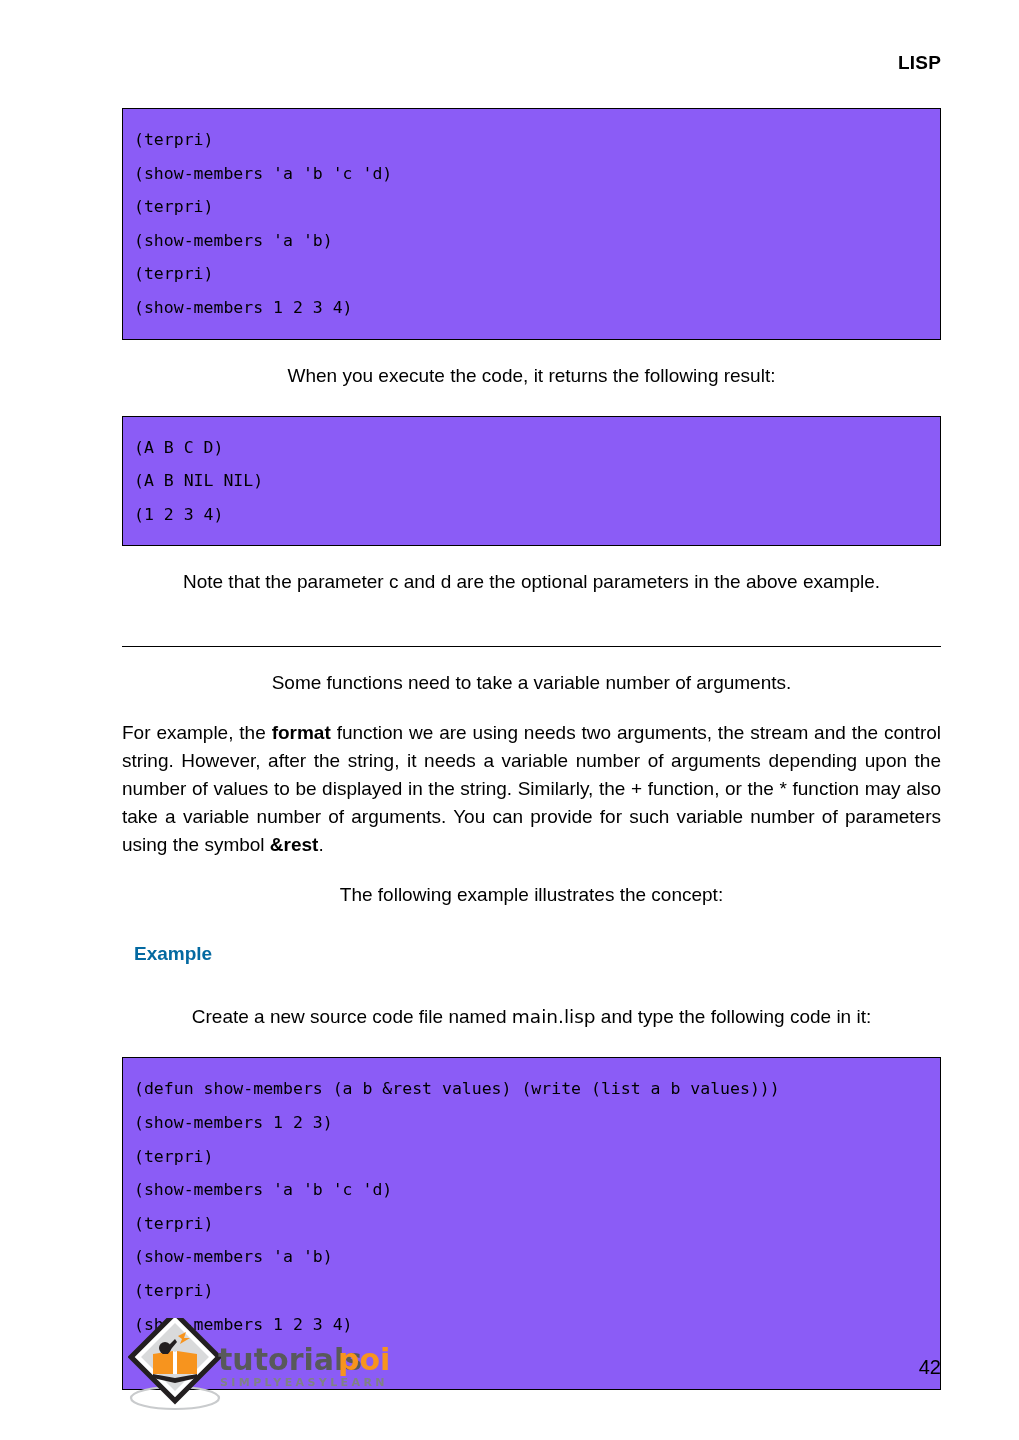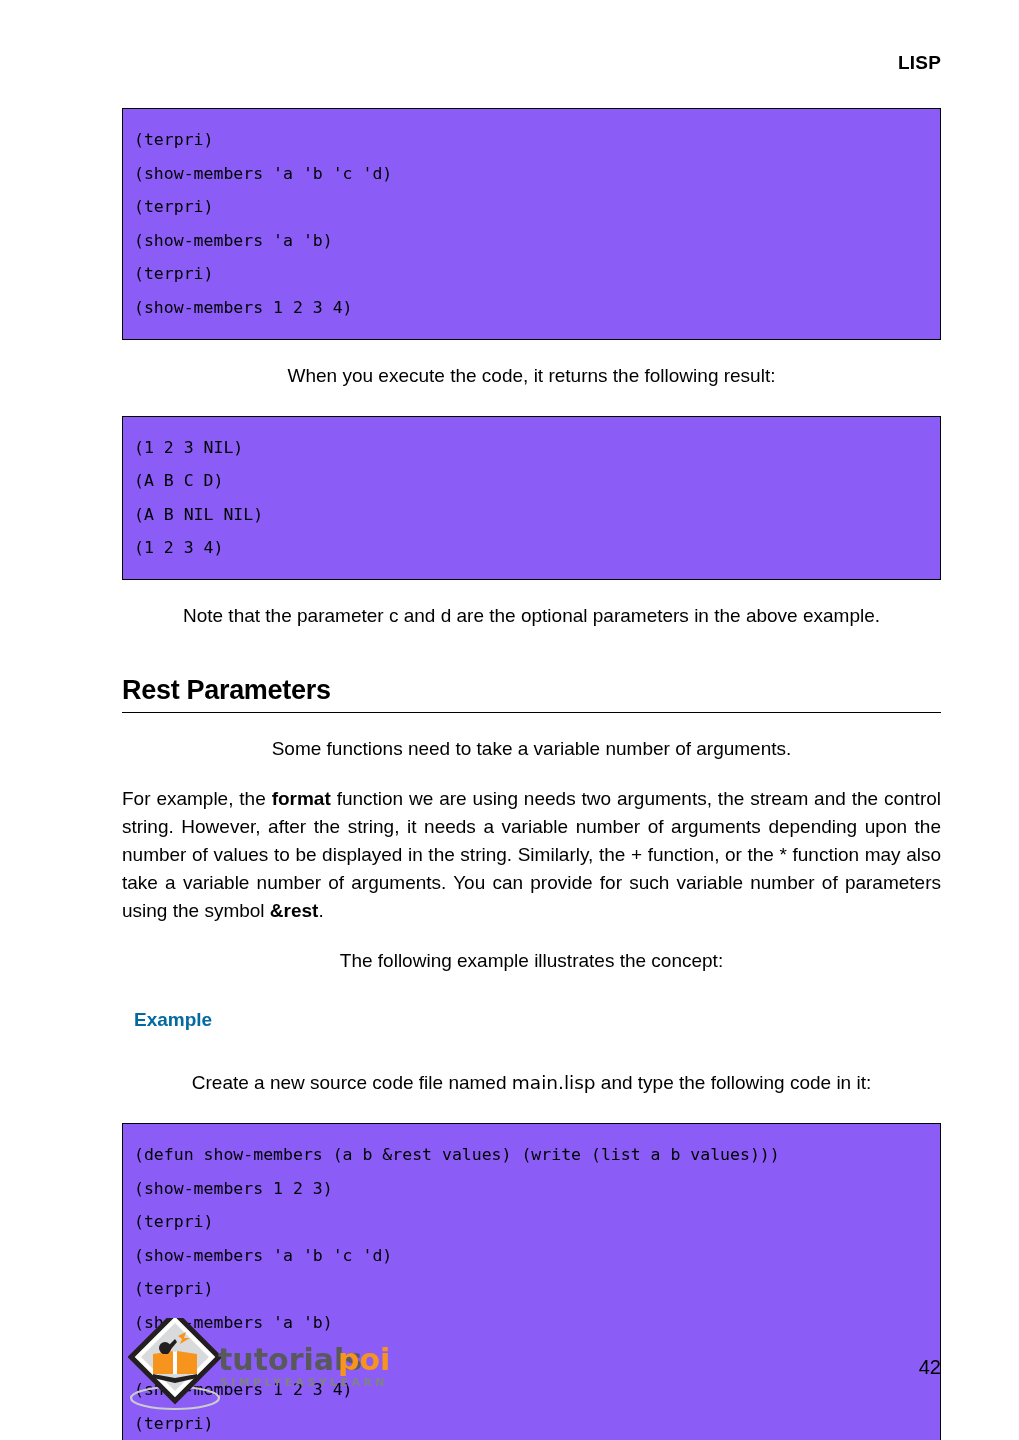--- a/index.html
+++ b/index.html
@@ -152,33 +152,31 @@
       <div class="code-line">(show-members 1 2 3 4)</div>
     </div>
 
     <div class="gap-22"></div>
 
     <p class="para">When you execute the code, it returns the following result:</p>
 
     <div class="gap-26"></div>
 
     <div class="code-box">
-      <div class="code-line">(1 2 3 NIL)</div>
       <div class="code-line">(A B C D)</div>
       <div class="code-line">(A B NIL NIL)</div>
       <div class="code-line">(1 2 3 4)</div>
     </div>
 
     <div class="gap-22"></div>
 
     <p class="para">Note that the parameter c and d are the optional parameters in the above example.</p>
 
     <div class="gap-44"></div>
 
-    <h2 class="section-heading">Rest Parameters</h2>
     <hr class="heading-rule">
 
     <div class="gap-22"></div>
 
     <p class="para">Some functions need to take a variable number of arguments.</p>
 
     <div class="gap-22"></div>
 
     <p class="para justify"><span>For example, the </span><b>format</b><span> function we are using needs two arguments, the stream and the control string. However, after the string, it needs a variable number of arguments depending upon the number of values to be displayed in the string. Similarly, the + function, or the * function may also take a variable number of arguments. You can provide for such variable number of parameters using the symbol </span><b>&amp;rest</b><span>.</span></p>
 

